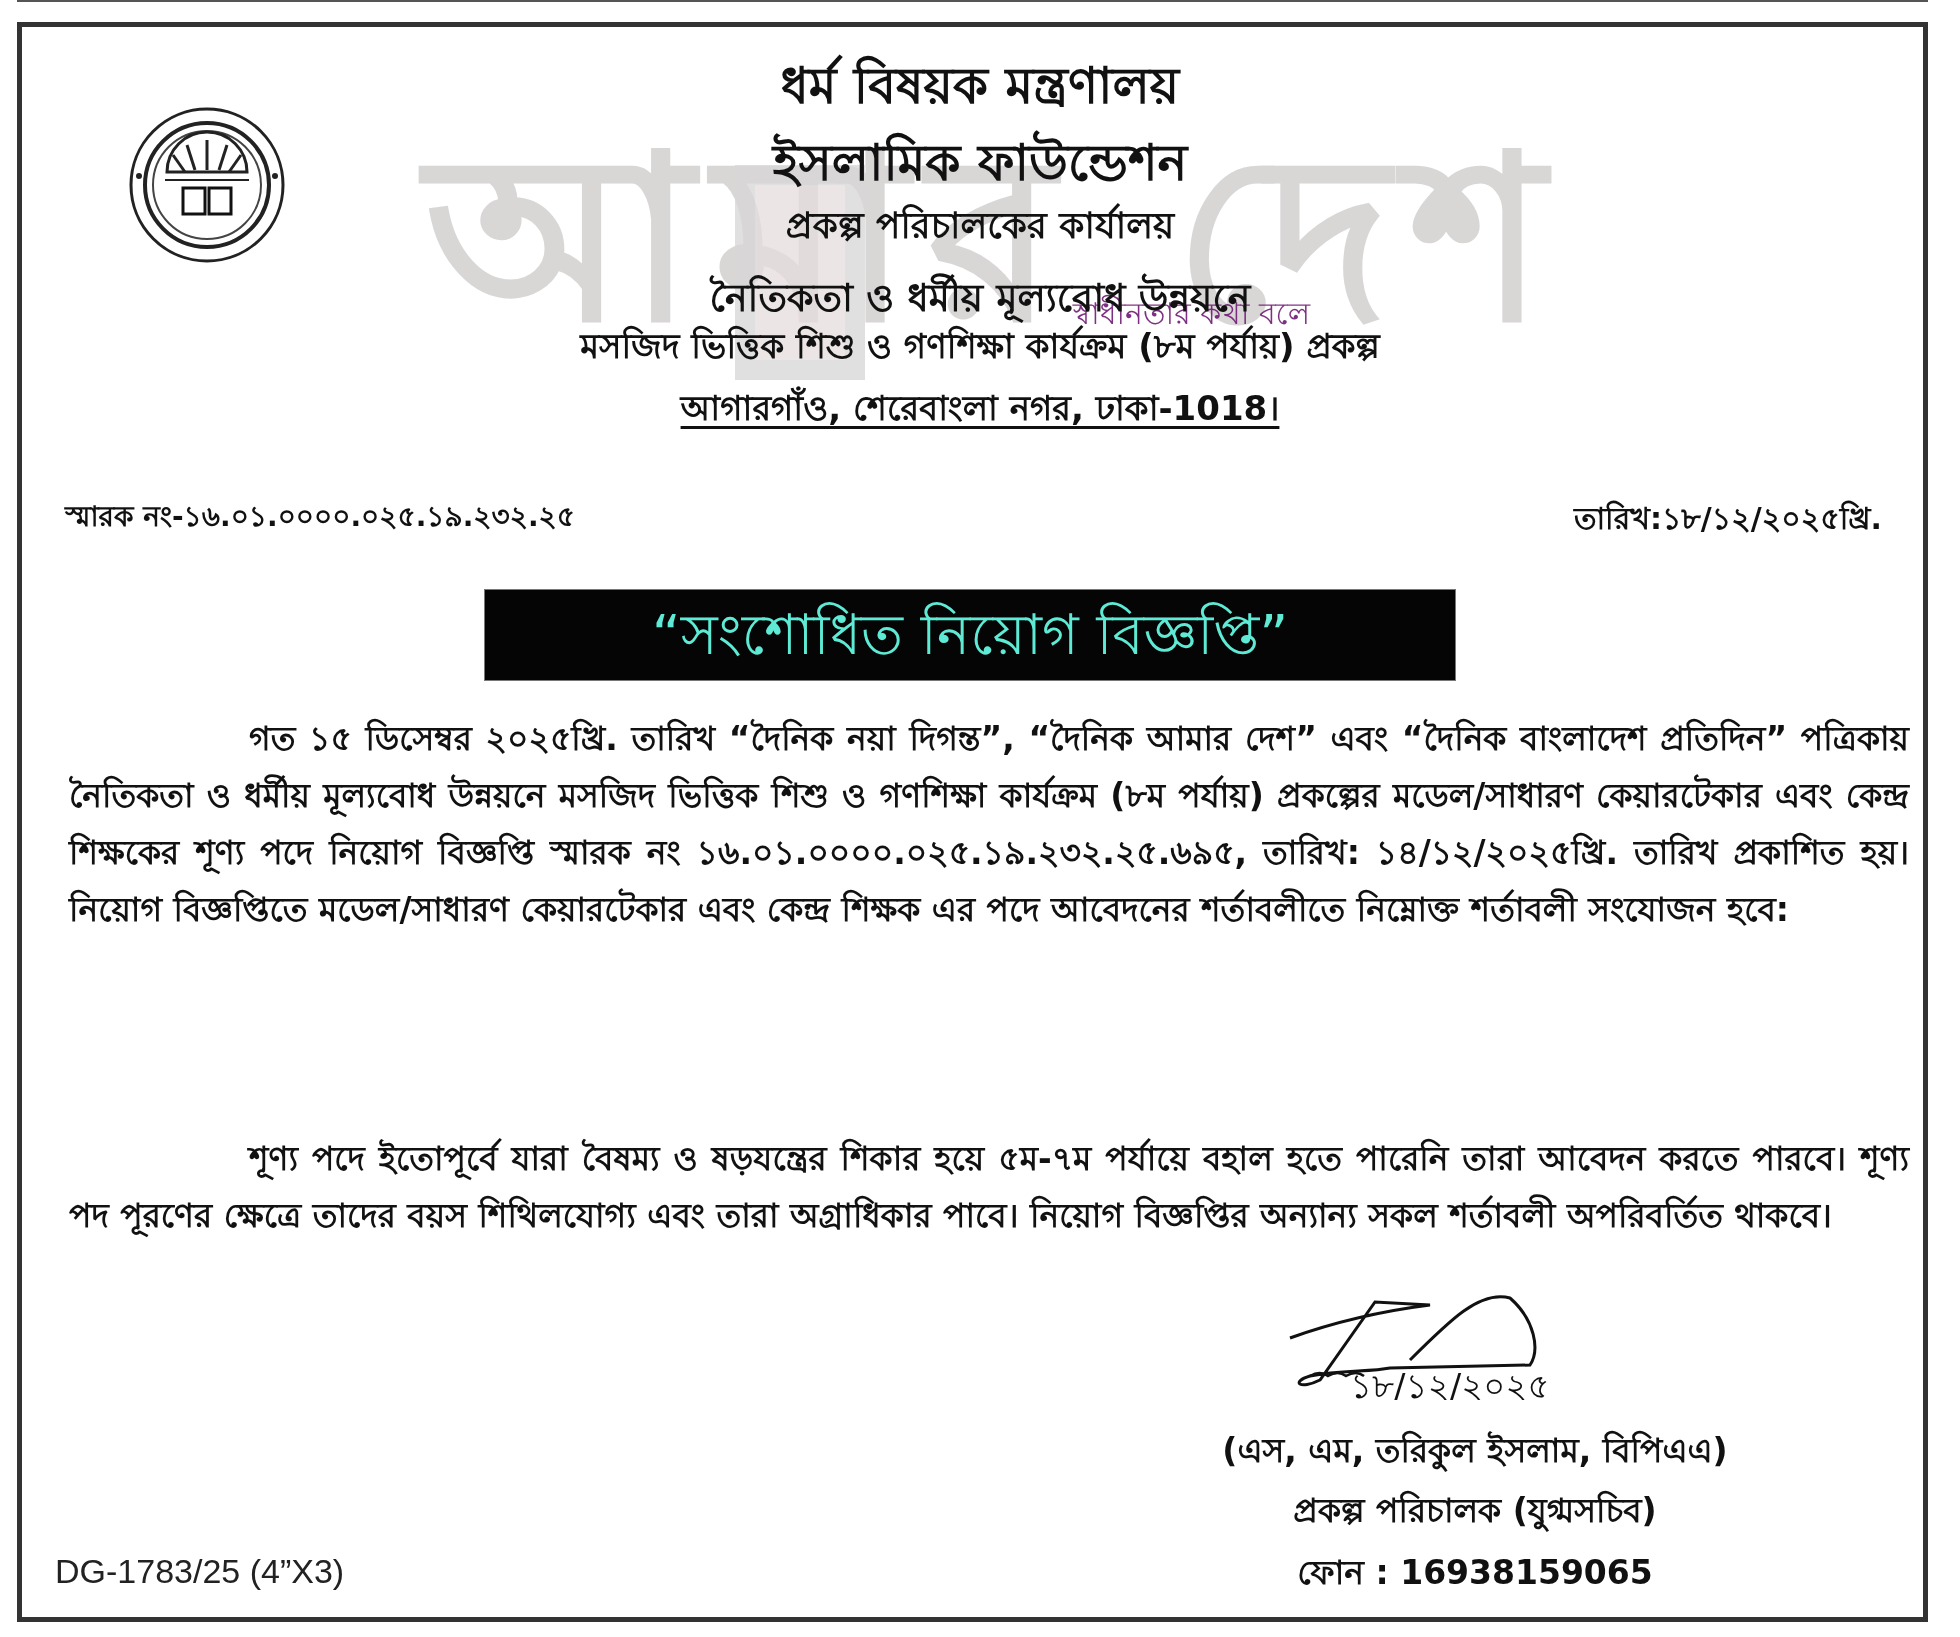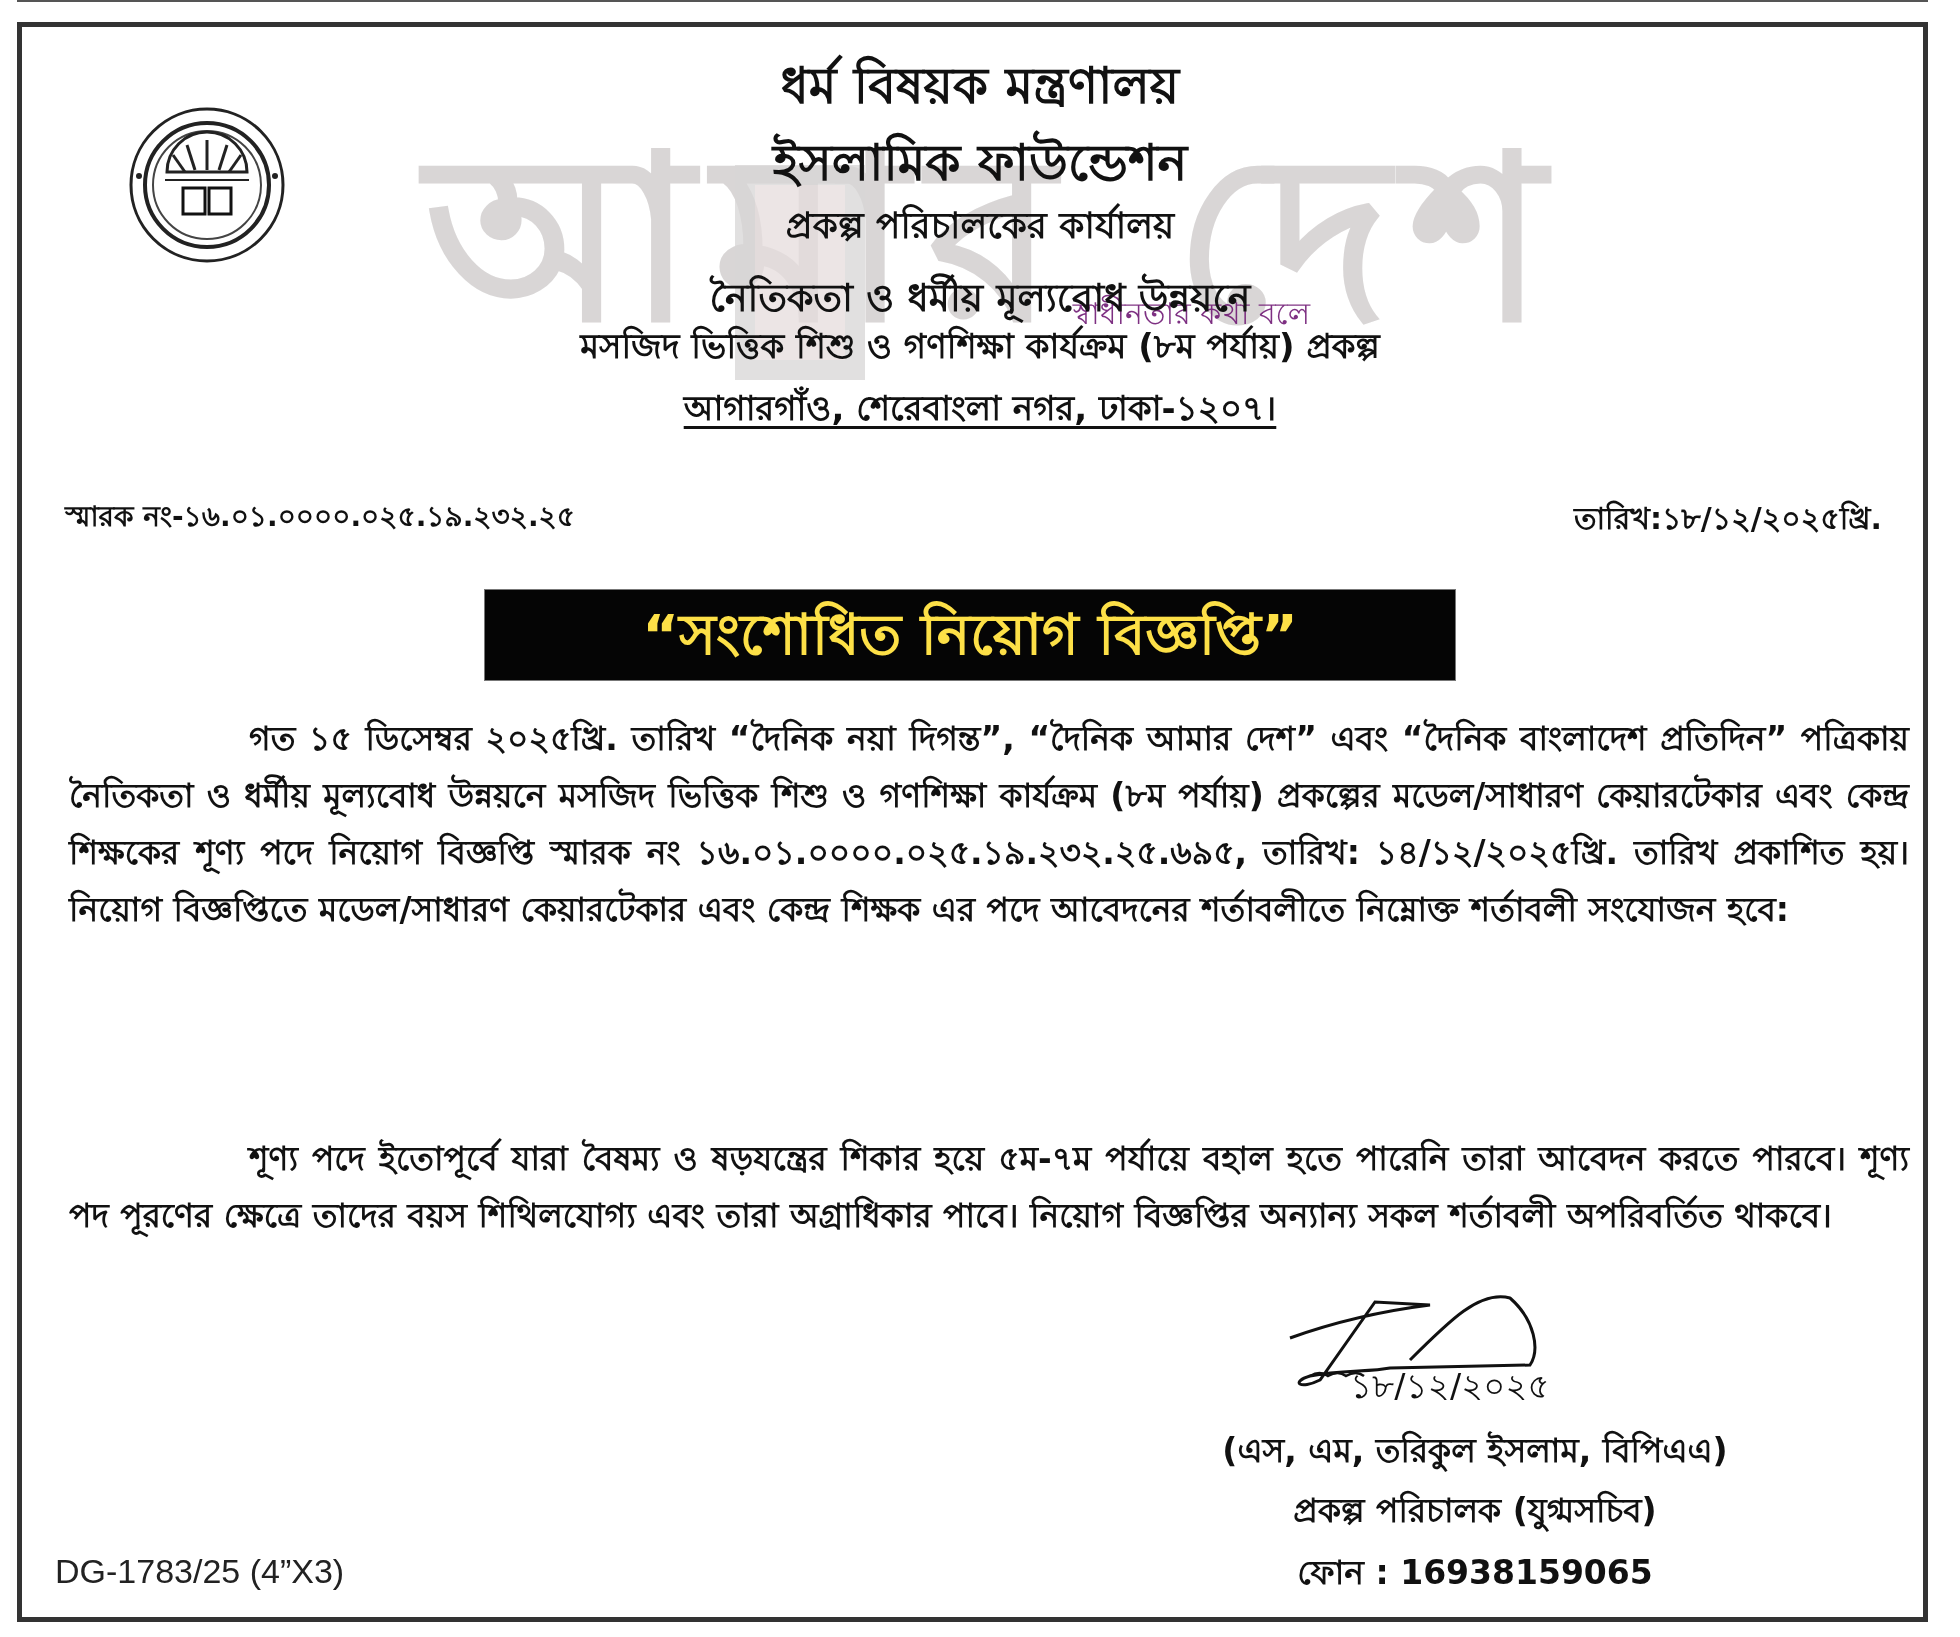--- a/index.html
+++ b/index.html
@@ -20,21 +20,21 @@
   .h2 { top:125px; font-size:50px; }
   .h3 { top:198px; font-size:36px; }
   .h4 { top:268px; font-size:38px; }
   .h5 { top:320px; font-size:34px;text-align:center; }
   .h6 { top:382px; font-size:34px; }
   .h6 span { text-decoration:underline; text-decoration-thickness:3px; text-underline-offset:6px; }
   .logo { position:absolute; left:125px; top:100px; width:165px; height:170px; }
   .memo { position:absolute; left:45px; top:495px; font-size:28px; font-weight:bold; white-space:nowrap;margin-left:20px; }
   .date { position:absolute; right:78px; top:495px; font-size:30px; font-weight:bold; white-space:nowrap; }
   .banner { position:absolute; left:485px; top:590px; width:970px; height:90px; background:#050505;
-            color:#fde047; font-size:56px; font-weight:bold; text-align:center; line-height:90px;
+            color:#5eead4; font-size:56px; font-weight:normal; text-align:center; line-height:90px;
             box-shadow:0 0 0 1px #777; white-space:nowrap; }
   .body-text { position:absolute; left:69px; width:1840px; font-size:33px; line-height:57px;
                text-align:justify; font-weight:bold; }
   .para1 { top:710px; text-indent:180px; }
   .para2 { top:1130px; text-indent:180px; }
   .sig { position:absolute; left:1280px; top:1290px; width:420px; height:110px; }
   .sigblock { position:absolute; left:1050px; width:850px; text-align:center; font-size:33px; font-weight:bold; white-space:nowrap; }
   .sb1 { top:1425px; }
   .sb2 { top:1485px; }
   .sb3 { top:1547px; }
@@ -69,21 +69,21 @@
   <rect x="84" y="88" width="22" height="26" fill="none" stroke="#111" stroke-width="3"></rect>
   <circle cx="14" cy="76" r="3" fill="#222"></circle>
   <circle cx="150" cy="76" r="3" fill="#222"></circle>
 </svg>
 
 <div class="hd h1">ধর্ম বিষয়ক মন্ত্রণালয়</div>
 <div class="hd h2">ইসলামিক ফাউন্ডেশন</div>
 <div class="hd h3">প্রকল্প পরিচালকের কার্যালয়</div>
 <div class="hd h4">নৈতিকতা ও ধর্মীয় মূল্যবোধ উন্নয়নে</div>
 <div class="hd h5">মসজিদ ভিত্তিক শিশু ও গণশিক্ষা কার্যক্রম (৮ম পর্যায়) প্রকল্প</div>
-<div class="hd h6"><span>আগারগাঁও, শেরেবাংলা নগর, ঢাকা-১২০৭।</span></div>
+<div class="hd h6"><span>আগারগাঁও, শেরেবাংলা নগর, ঢাকা-1018।</span></div>
 
 <div class="memo">স্মারক নং-১৬.০১.০০০০.০২৫.১৯.২৩২.২৫</div>
 <div class="date">তারিখ:১৮/১২/২০২৫খ্রি.</div>
 
 <div class="banner">“সংশোধিত নিয়োগ বিজ্ঞপ্তি”</div>
 
 <div class="body-text para1">গত ১৫ ডিসেম্বর ২০২৫খ্রি. তারিখ “দৈনিক নয়া দিগন্ত”, “দৈনিক আমার দেশ” এবং “দৈনিক বাংলাদেশ প্রতিদিন” পত্রিকায় নৈতিকতা ও ধর্মীয় মূল্যবোধ উন্নয়নে মসজিদ ভিত্তিক শিশু ও গণশিক্ষা কার্যক্রম (৮ম পর্যায়) প্রকল্পের মডেল/সাধারণ কেয়ারটেকার এবং কেন্দ্র শিক্ষকের শূণ্য পদে নিয়োগ বিজ্ঞপ্তি স্মারক নং ১৬.০১.০০০০.০২৫.১৯.২৩২.২৫.৬৯৫, তারিখ: ১৪/১২/২০২৫খ্রি. তারিখ প্রকাশিত হয়। নিয়োগ বিজ্ঞপ্তিতে মডেল/সাধারণ কেয়ারটেকার এবং কেন্দ্র শিক্ষক এর পদে আবেদনের শর্তাবলীতে নিম্নোক্ত শর্তাবলী সংযোজন হবে:</div>
 <div class="body-text para2">শূণ্য পদে ইতোপূর্বে যারা বৈষম্য ও ষড়যন্ত্রের শিকার হয়ে ৫ম-৭ম পর্যায়ে বহাল হতে পারেনি তারা আবেদন করতে পারবে। শূণ্য পদ পূরণের ক্ষেত্রে তাদের বয়স শিথিলযোগ্য এবং তারা অগ্রাধিকার পাবে। নিয়োগ বিজ্ঞপ্তির অন্যান্য সকল শর্তাবলী অপরিবর্তিত থাকবে।</div>
 
 <svg class="sig" viewBox="0 0 420 110">

